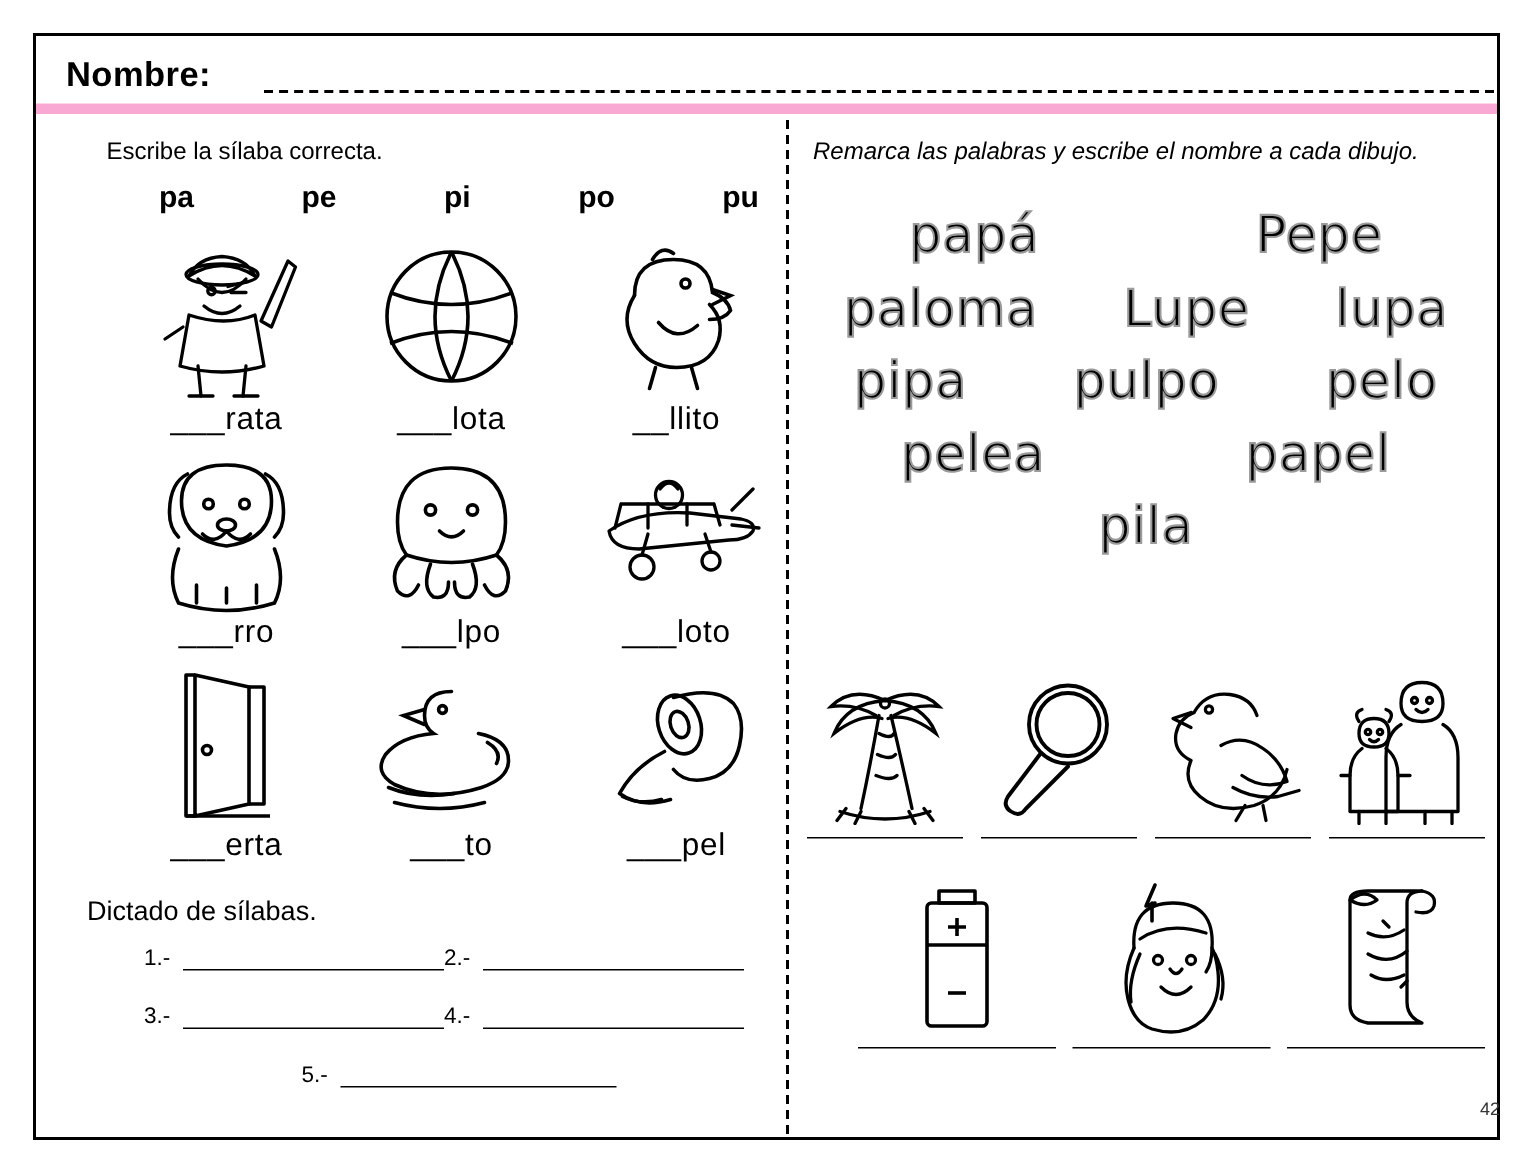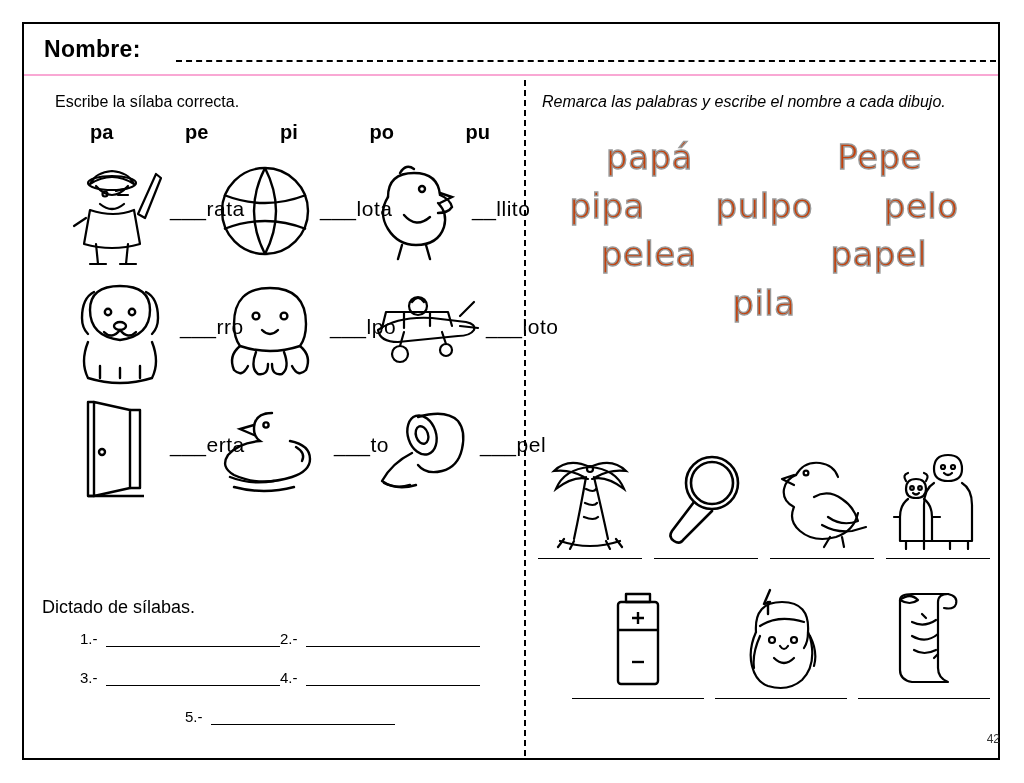--- a/index.html
+++ b/index.html
@@ -26,21 +26,21 @@
     width: 978px; height: 738px;
     border: 2px solid #000;
     box-sizing: border-box;
   }
   
   .name-row {
     position: absolute;
     left: 24px; top: 24px;
     width: 974px; height: 52px;
     box-sizing: border-box;
-    border-bottom: 2px solid #f9a8d4;
+    border-bottom: 7px solid #f9a8d4;
   }
   .name-label {
     position: absolute;
     left: 20px; top: 12px;
     font-size: 23px;
     font-weight: bold;
     letter-spacing: .3px;
   }
   .name-rule {
     position: absolute;
@@ -51,21 +51,21 @@
   
   .divider {
     position: absolute;
     left: 524px; top: 80px;
     height: 676px;
     border-left: 2px dashed #000;
   }
   
   .left {
     position: absolute;
-    left: 20px; top: 78px;
+    left: 36px; top: 78px;
     width: 500px; height: 680px; text-align: center;
   }
   .instr {
     font-size: 16px;
     line-height: 1.25;
   }
   .l-instr { position: absolute; left: 35px; top: 14px; }
   .syll-row {
     position: absolute;
     left: 70px; top: 43px;
@@ -80,21 +80,21 @@
     left: 40px; top: 72px;
     width: 450px;
   }
   .row {
     display: flex;
     width: 450px;
   }
   .cell {
     width: 150px;
     display: flex;
-    flex-direction: row;
+    flex-direction: column;
     align-items: center;
   }
   .pic {
     height: 118px;
     width: 140px;
     display: flex;
     align-items: center;
     justify-content: center;
   }
   .pic svg { display: block; }
@@ -153,21 +153,21 @@
     width: 460px;
   }
   .trace-row {
     display: flex;
     justify-content: space-around;
     align-items: baseline;
     margin-bottom: 6px;
   }
   .trace-word {
     font-size: 34px;
-    color: #c2410c;
+    color: #000000;
     -webkit-text-stroke: 1.4px #9a9a9a;
     text-shadow: none;
     font-family: "DejaVu Sans", sans-serif;
     letter-spacing: .5px;
     line-height: 1.25;
     text-align: center;
   }
   .trace-row.center { justify-content: center; gap: 16px; }
   .pic-row {
     position: absolute;
@@ -418,20 +418,25 @@
     </div>
   </div>
 
   <div class="right">
     <div class="instr r-instr">Remarca las palabras y escribe el nombre a cada dibujo.</div>
 
     <div class="trace-block">
       <div class="trace-row">
         <span class="trace-word">papá</span>
         <span class="trace-word">Pepe</span>
+      </div>
+      <div class="trace-row">
+        <span class="trace-word">paloma</span>
+        <span class="trace-word">Lupe</span>
+        <span class="trace-word">lupa</span>
       </div>
       <div class="trace-row">
         <span class="trace-word">pipa</span>
         <span class="trace-word">pulpo</span>
         <span class="trace-word">pelo</span>
       </div>
       <div class="trace-row">
         <span class="trace-word">pelea</span>
         <span class="trace-word">papel</span>
       </div>

